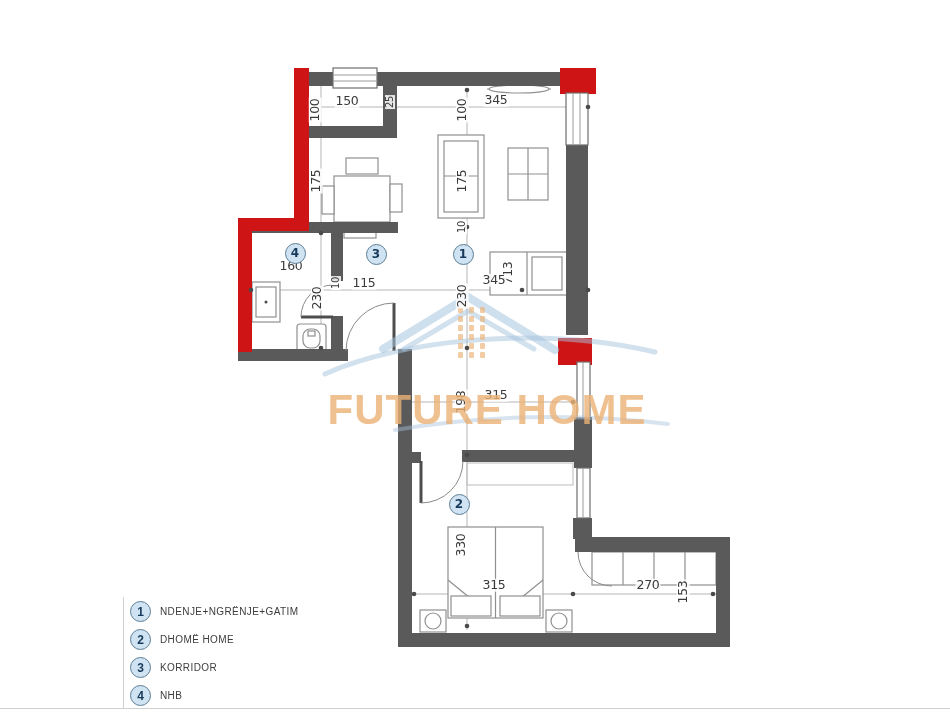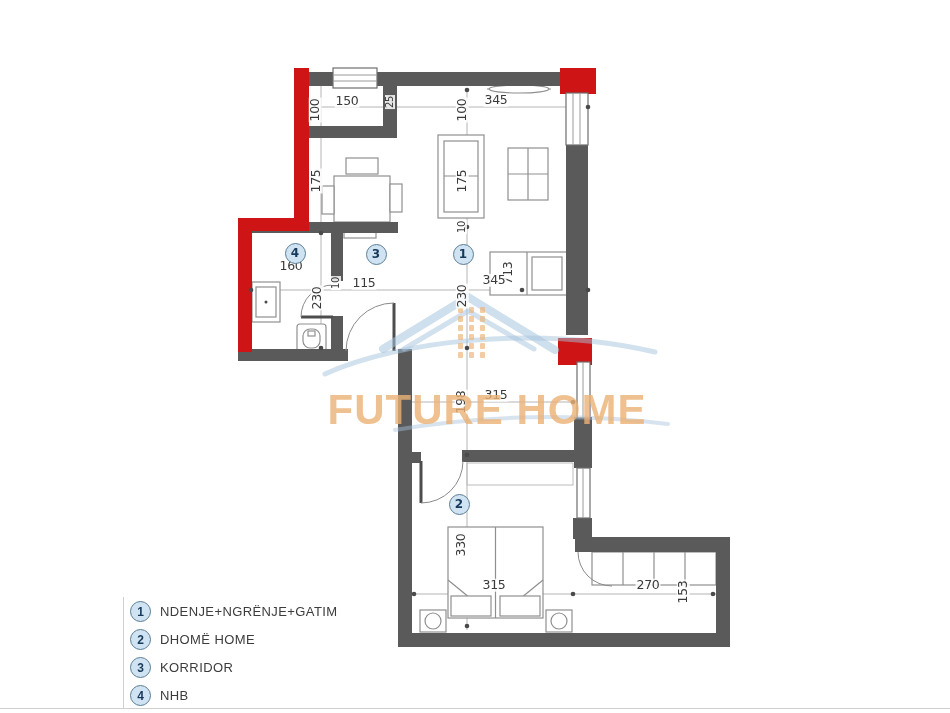--- a/index.html
+++ b/index.html
@@ -29,21 +29,21 @@
           background:var(--marker-fill);border:1.6px solid var(--marker-border);
           color:var(--marker-text);font-size:12px;font-weight:bold;
           display:flex;align-items:center;justify-content:center;box-sizing:border-box;}
   #legend{position:absolute;left:130px;top:601px;display:flex;flex-direction:column;gap:7px;
           font-family:"Liberation Sans",sans-serif;}
   .lrow{display:flex;align-items:center;height:21px;}
   .lcirc{width:21px;height:21px;border-radius:50%;background:var(--marker-fill);
          border:1.6px solid var(--marker-border);color:var(--marker-text);
          font-size:12px;font-weight:bold;display:flex;align-items:center;justify-content:center;
          box-sizing:border-box;flex:0 0 auto;}
-  .llab{margin-left:9px;font-size:13px;letter-spacing:.4px;color:#3c3c3c;}
+  .llab{margin-left:9px;font-size:10px;letter-spacing:.4px;color:#3c3c3c;}
   
   .wm1{position:absolute;left:487px;top:386px;transform:translate(-50%,-50%);
        font-family:"Liberation Sans",sans-serif;font-weight:bold;font-size:42px;
        letter-spacing:1px;color:var(--wm-orange);opacity:.8;white-space:nowrap;margin-top:24px;}
   .wm2{position:absolute;left:483px;top:429px;transform:translate(-50%,-50%);
        font-family:"Liberation Sans",sans-serif;font-size:31px;letter-spacing:5px;
        color:var(--wm-orange-light);opacity:.62;white-space:nowrap;}
   .edge-left{position:absolute;left:123px;top:597px;width:1px;height:112px;background:var(--edge-line);}
   .edge-bottom{position:absolute;left:0;top:708px;width:950px;height:1px;background:var(--edge-line);}
 </style>

